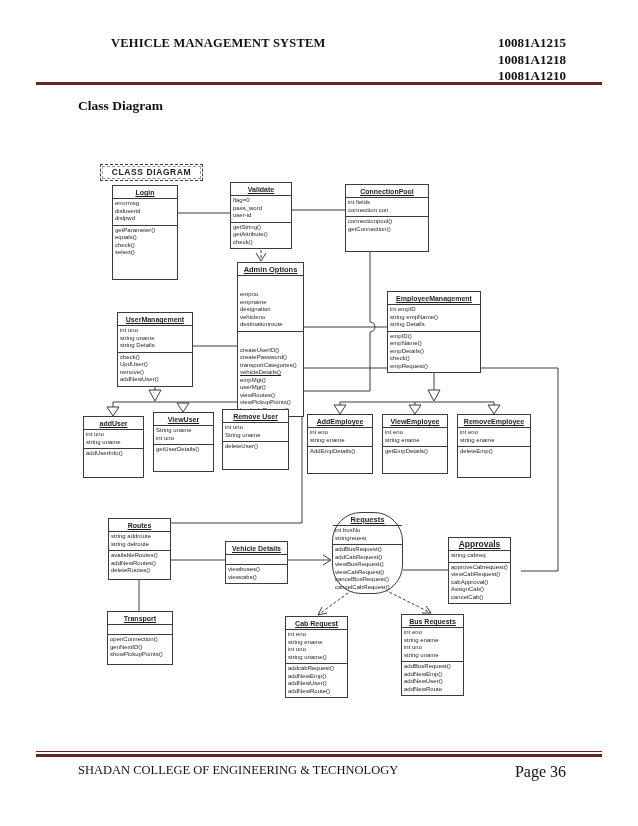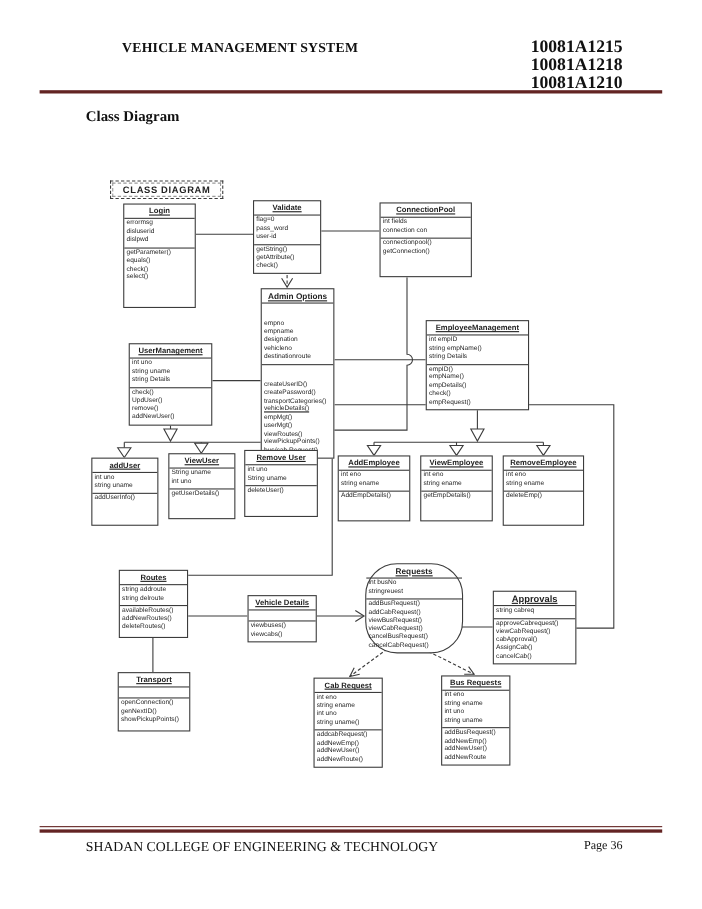--- a/index.html
+++ b/index.html
@@ -2,29 +2,29 @@
 <html><head>
 <meta charset="utf-8">
 <style>
   html,body{margin:0;padding:0;}
   body{
     width:638px;height:826px;position:relative;background:#ffffff;
     font-family:"Liberation Serif",serif;color:#111;overflow:hidden;
   }
   
   .header-title{position:absolute;left:78px;top:36px;font-weight:bold;font-size:12.5px;letter-spacing:.2px;margin-left:33px;}
-  .roll-block{position:absolute;right:72px;top:35px;text-align:right;font-weight:bold;font-size:16px;line-height:16.5px;}
+  .roll-block{position:absolute;right:72px;top:35px;text-align:right;font-weight:bold;font-size:13px;line-height:16.5px;}
   .rule-top{position:absolute;left:36px;width:566px;top:82px;height:3px;}
   .rule-top .bar{height:3px;}
   .section-title{position:absolute;left:78px;top:98px;font-weight:bold;font-size:13.5px;}
   .footer-rule{position:absolute;left:36px;width:566px;top:751px;}
   .footer-rule .thin{height:1px;margin-bottom:2px;}
   .footer-rule .thick{height:3px;}
   .footer-college{position:absolute;left:78px;top:763px;font-weight:normal;font-size:12.5px;}
-  .footer-page{position:absolute;right:72px;top:763px;font-size:11px;}
+  .footer-page{position:absolute;right:72px;top:763px;font-size:16px;}
   
   #diagram{position:absolute;left:0;top:0;width:638px;height:826px;}
   #connectors{position:absolute;left:0;top:0;}
   .diagram-label{
     position:absolute;left:100px;top:164px;width:101px;height:15px;
     border:1px dashed #3c3c3c;outline:1px dashed #9a9a9a;outline-offset:-3px;
     text-align:center;font-family:"Liberation Sans",sans-serif;
     font-size:8.5px;font-weight:bold;line-height:15px;letter-spacing:.6px;color:#222;background:#fff;
   }
   .uml-box{
@@ -271,36 +271,36 @@
       </div>
     </div>
     <div class="uml-box" data-name="uml-class-vehicle-details" style="left: 225px; top: 541px; width: 63px; min-height: 39px;">
       <div class="uml-title" data-name="uml-class-name">Vehicle Details</div>
       <div class="uml-attrs" data-name="uml-attributes"></div>
       <div class="uml-methods" data-name="uml-methods">
         <div class="uml-row" data-name="uml-method">viewbuses()</div>
         <div class="uml-row" data-name="uml-method">viewcabs()</div>
       </div>
     </div>
-    <div class="uml-box" data-name="uml-class-requests" style="left: 332px; top: 512px; width: 89px; min-height: 76px; border-radius: 29px;">
+    <div class="uml-box" data-name="uml-class-requests" style="left: 332px; top: 512px; width: 71px; min-height: 76px; border-radius: 29px;">
       <div class="uml-title" data-name="uml-class-name">Requests</div>
       <div class="uml-attrs" data-name="uml-attributes">
         <div class="uml-row" data-name="uml-attribute">int busNo</div>
         <div class="uml-row" data-name="uml-attribute">stringreuest</div>
       </div>
       <div class="uml-methods" data-name="uml-methods">
         <div class="uml-row" data-name="uml-method">addBusRequest()</div>
         <div class="uml-row" data-name="uml-method">addCabRequest()</div>
         <div class="uml-row" data-name="uml-method">viewBusRequest()</div>
         <div class="uml-row" data-name="uml-method">viewCabRequest()</div>
         <div class="uml-row" data-name="uml-method">cancelBusRequest()</div>
         <div class="uml-row" data-name="uml-method">cancelCabRequest()</div>
       </div>
     </div>
-    <div class="uml-box" data-name="uml-class-approvals" style="left: 448px; top: 537px; width: 76px; min-height: 65px;">
+    <div class="uml-box" data-name="uml-class-approvals" style="left: 448px; top: 537px; width: 63px; min-height: 65px;">
       <div class="uml-title" data-name="uml-class-name">Approvals</div>
       <div class="uml-attrs" data-name="uml-attributes">
         <div class="uml-row" data-name="uml-attribute">string cabreq</div>
       </div>
       <div class="uml-methods" data-name="uml-methods">
         <div class="uml-row" data-name="uml-method">approveCabrequest()</div>
         <div class="uml-row" data-name="uml-method">viewCabRequest()</div>
         <div class="uml-row" data-name="uml-method">cabApproval()</div>
         <div class="uml-row" data-name="uml-method">AssignCab()</div>
         <div class="uml-row" data-name="uml-method">cancelCab()</div>

